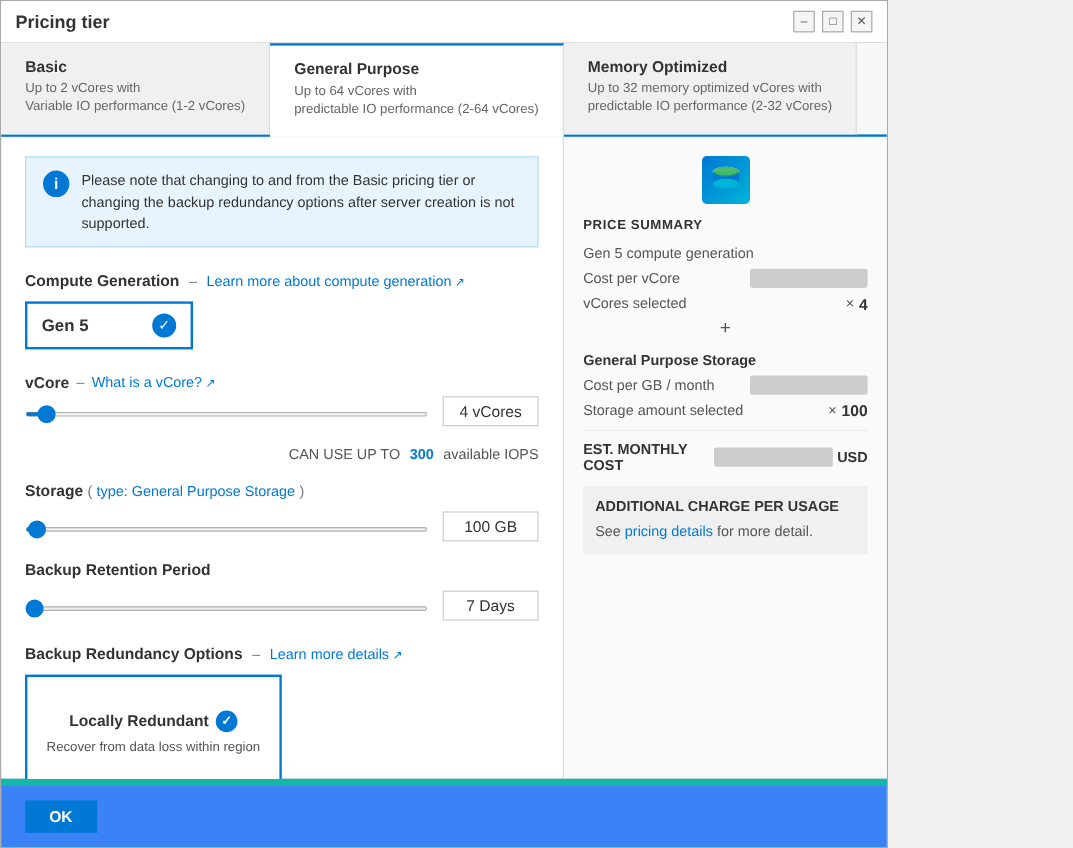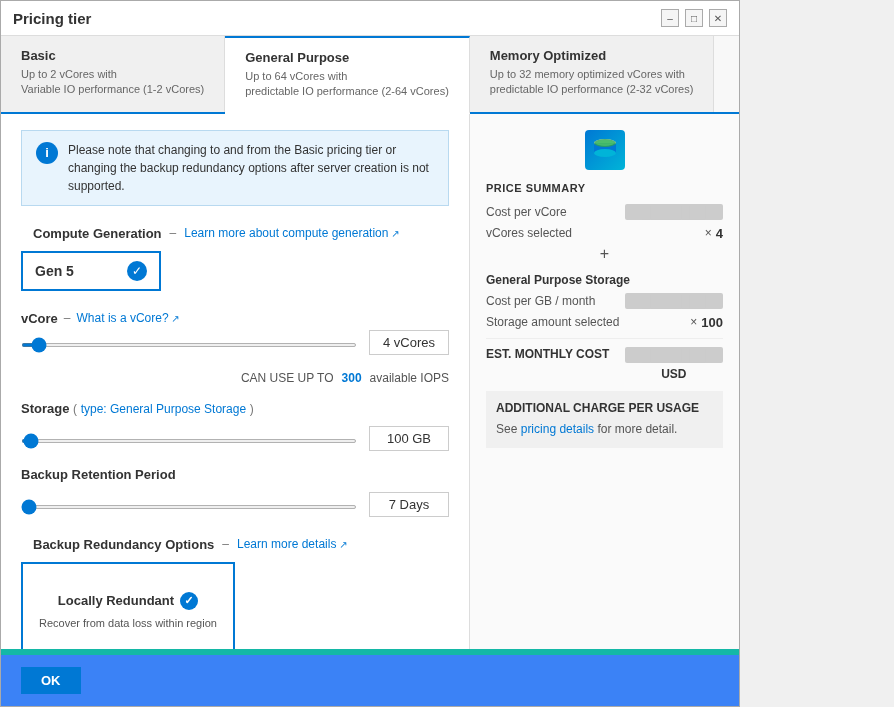--- a/index.html
+++ b/index.html
@@ -124,23 +124,22 @@
       color: #333;
       line-height: 1.5;
     }
     
     .section-label {
       font-size: 13px;
       font-weight: 600;
       color: #333;
       margin-bottom: 10px;
       display: flex;
-      align-items: center;
+      align-items: flex-end;
       gap: 8px;
-      margin-left: 12px;
     }
     .section-link {
       font-size: 12px;
       color: #0078d4;
       font-weight: normal;
       text-decoration: none;
       cursor: pointer;
     }
     .section-link:after {
       content: ' ↗';
@@ -338,21 +337,21 @@
     }
     .price-section-title {
       font-size: 12px;
       font-weight: 700;
       color: #333;
       margin: 10px 0 6px;
     }
     .est-cost-row {
       display: flex;
       justify-content: space-between;
-      align-items: flex-start;
+      align-items: center;
       margin-bottom: 6px;
       font-size: 12px;
       font-weight: 700;
       color: #333;
     }
     .additional-charge {
       background: #f0f0f0;
       padding: 10px;
       margin-top: 10px;
     }
@@ -513,20 +512,23 @@
               <ellipse cx="14" cy="17" rx="11" ry="4" fill="#00b4d8"></ellipse>
               <path d="M3 7 Q14 11 25 7" stroke="white" stroke-width="0.5" fill="none"></path>
               <ellipse cx="14" cy="7" rx="11" ry="4" fill="#2ea44f" opacity="0.8"></ellipse>
               <ellipse cx="14" cy="7" rx="9" ry="3" fill="#4ac26b" opacity="0.7"></ellipse>
             </svg>
           </div>
         </div>
 
         <div class="price-title">PRICE SUMMARY</div>
 
+        <div class="price-row">
+          <span>Gen 5 compute generation</span>
+        </div>
 
         <div class="price-row">
           <span>Cost per vCore</span>
           <span class="redacted-price">████████</span>
         </div>
 
         <div class="multiply-row">
           <span>vCores selected</span>
           <span style="display:flex; align-items:center; gap:4px;">
             <span>×</span>
@@ -548,21 +550,21 @@
           <span style="display:flex; align-items:center; gap:4px;">
             <span>×</span>
             <span class="multiply-val">100</span>
           </span>
         </div>
 
         <hr class="price-divider">
 
         <div class="est-cost-row">
           <span>EST. MONTHLY COST</span>
-          <span style="display:flex; align-items:center; gap:4px;flex-direction:column;">
+          <span style="display:flex; align-items:center; gap:4px;">
             <span class="redacted-price">████████</span>
             <span>USD</span>
           </span>
         </div>
 
         <div class="additional-charge">
           <div class="additional-charge-title">ADDITIONAL CHARGE PER USAGE</div>
           <div class="additional-charge-text">
             <span>See</span>
             <a class="additional-charge-link">pricing details</a>

